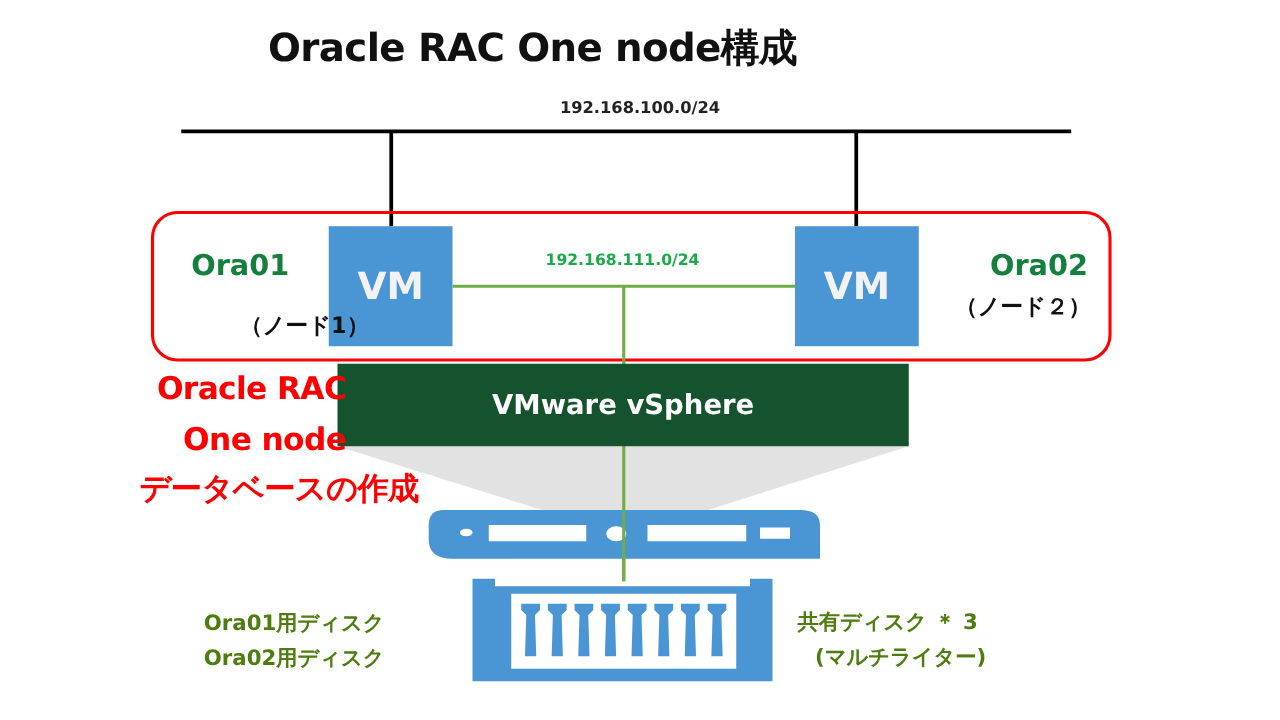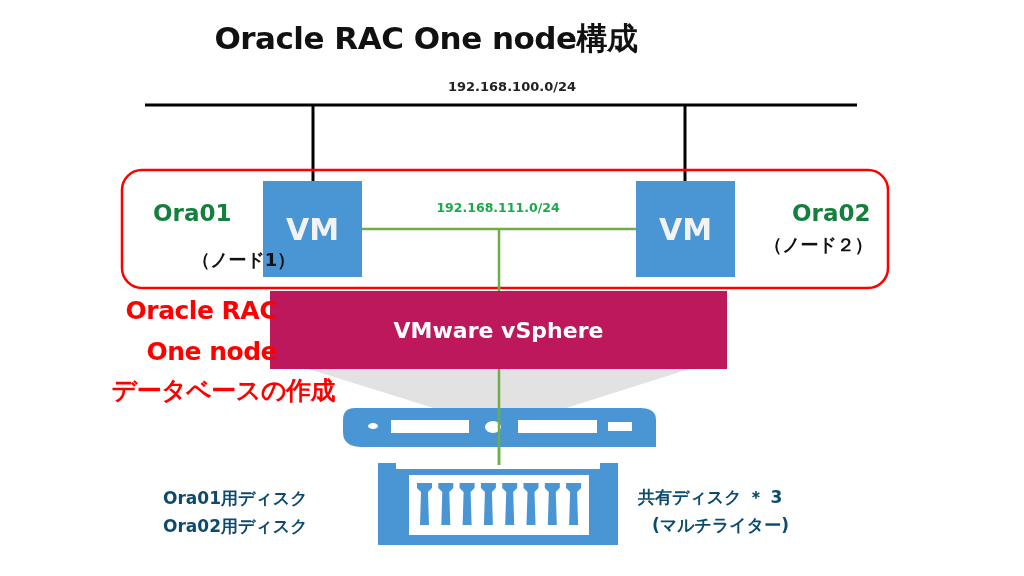--- a/index.html
+++ b/index.html
@@ -12,27 +12,27 @@
   .vm { background:#4a95d3; color:#f2f2f2; font-weight:bold; font-size:30px;
         display:flex; align-items:center; justify-content:center; width:99px; height:96px; top:181px;text-align:right; }
   #vm1 { left:263px; }
   #vm2 { left:636px; }
   .node-name { font-size:23px; font-weight:bold; color:#15803d; }
   .node-sub  { font-size:18px; font-weight:bold; color:#111; }
   #ora01-name { left:153px; top:200px; }
   #ora01-sub  { left:148px; top:248px;margin-left:44px; }
   #ora02-name { left:752px; top:200px;margin-left:40px; }
   #ora02-sub  { left:764px; top:233px; }
-  #vsphere { left:270px; top:291px; width:457px; height:78px; background:#be185d;
+  #vsphere { left:270px; top:291px; width:457px; height:66px; background:#14532d;
              color:#fff; font-size:22px; font-weight:bold; display:flex; align-items:center; justify-content:center; }
   .red-label { color:#ff0000; font-weight:bold; font-size:25px; text-align:right; width:300px; left:0; letter-spacing:-0.5px; }
   #red1 { top:296px; left:17px; width:260px; }
   #red2 { top:337px; left:17px; width:260px; }
   #red3 { top:374px; left:5px; width:330px; }
-  .disk-label { font-size:17px; font-weight:bold; color:#0c4a6e; }
+  .disk-label { font-size:17px; font-weight:bold; color:#4d7c0f; }
   #left-disk1 { left:163px; top:487px; }
   #left-disk2 { left:163px; top:515px; }
   #right-disk1 { left:638px; top:486px; }
   #right-disk2 { left:652px; top:514px; }
   svg#diagram { position:absolute; left:0; top:0; }
 </style>
 </head>
 <body>
 
 <svg id="diagram" width="1024" height="576">

